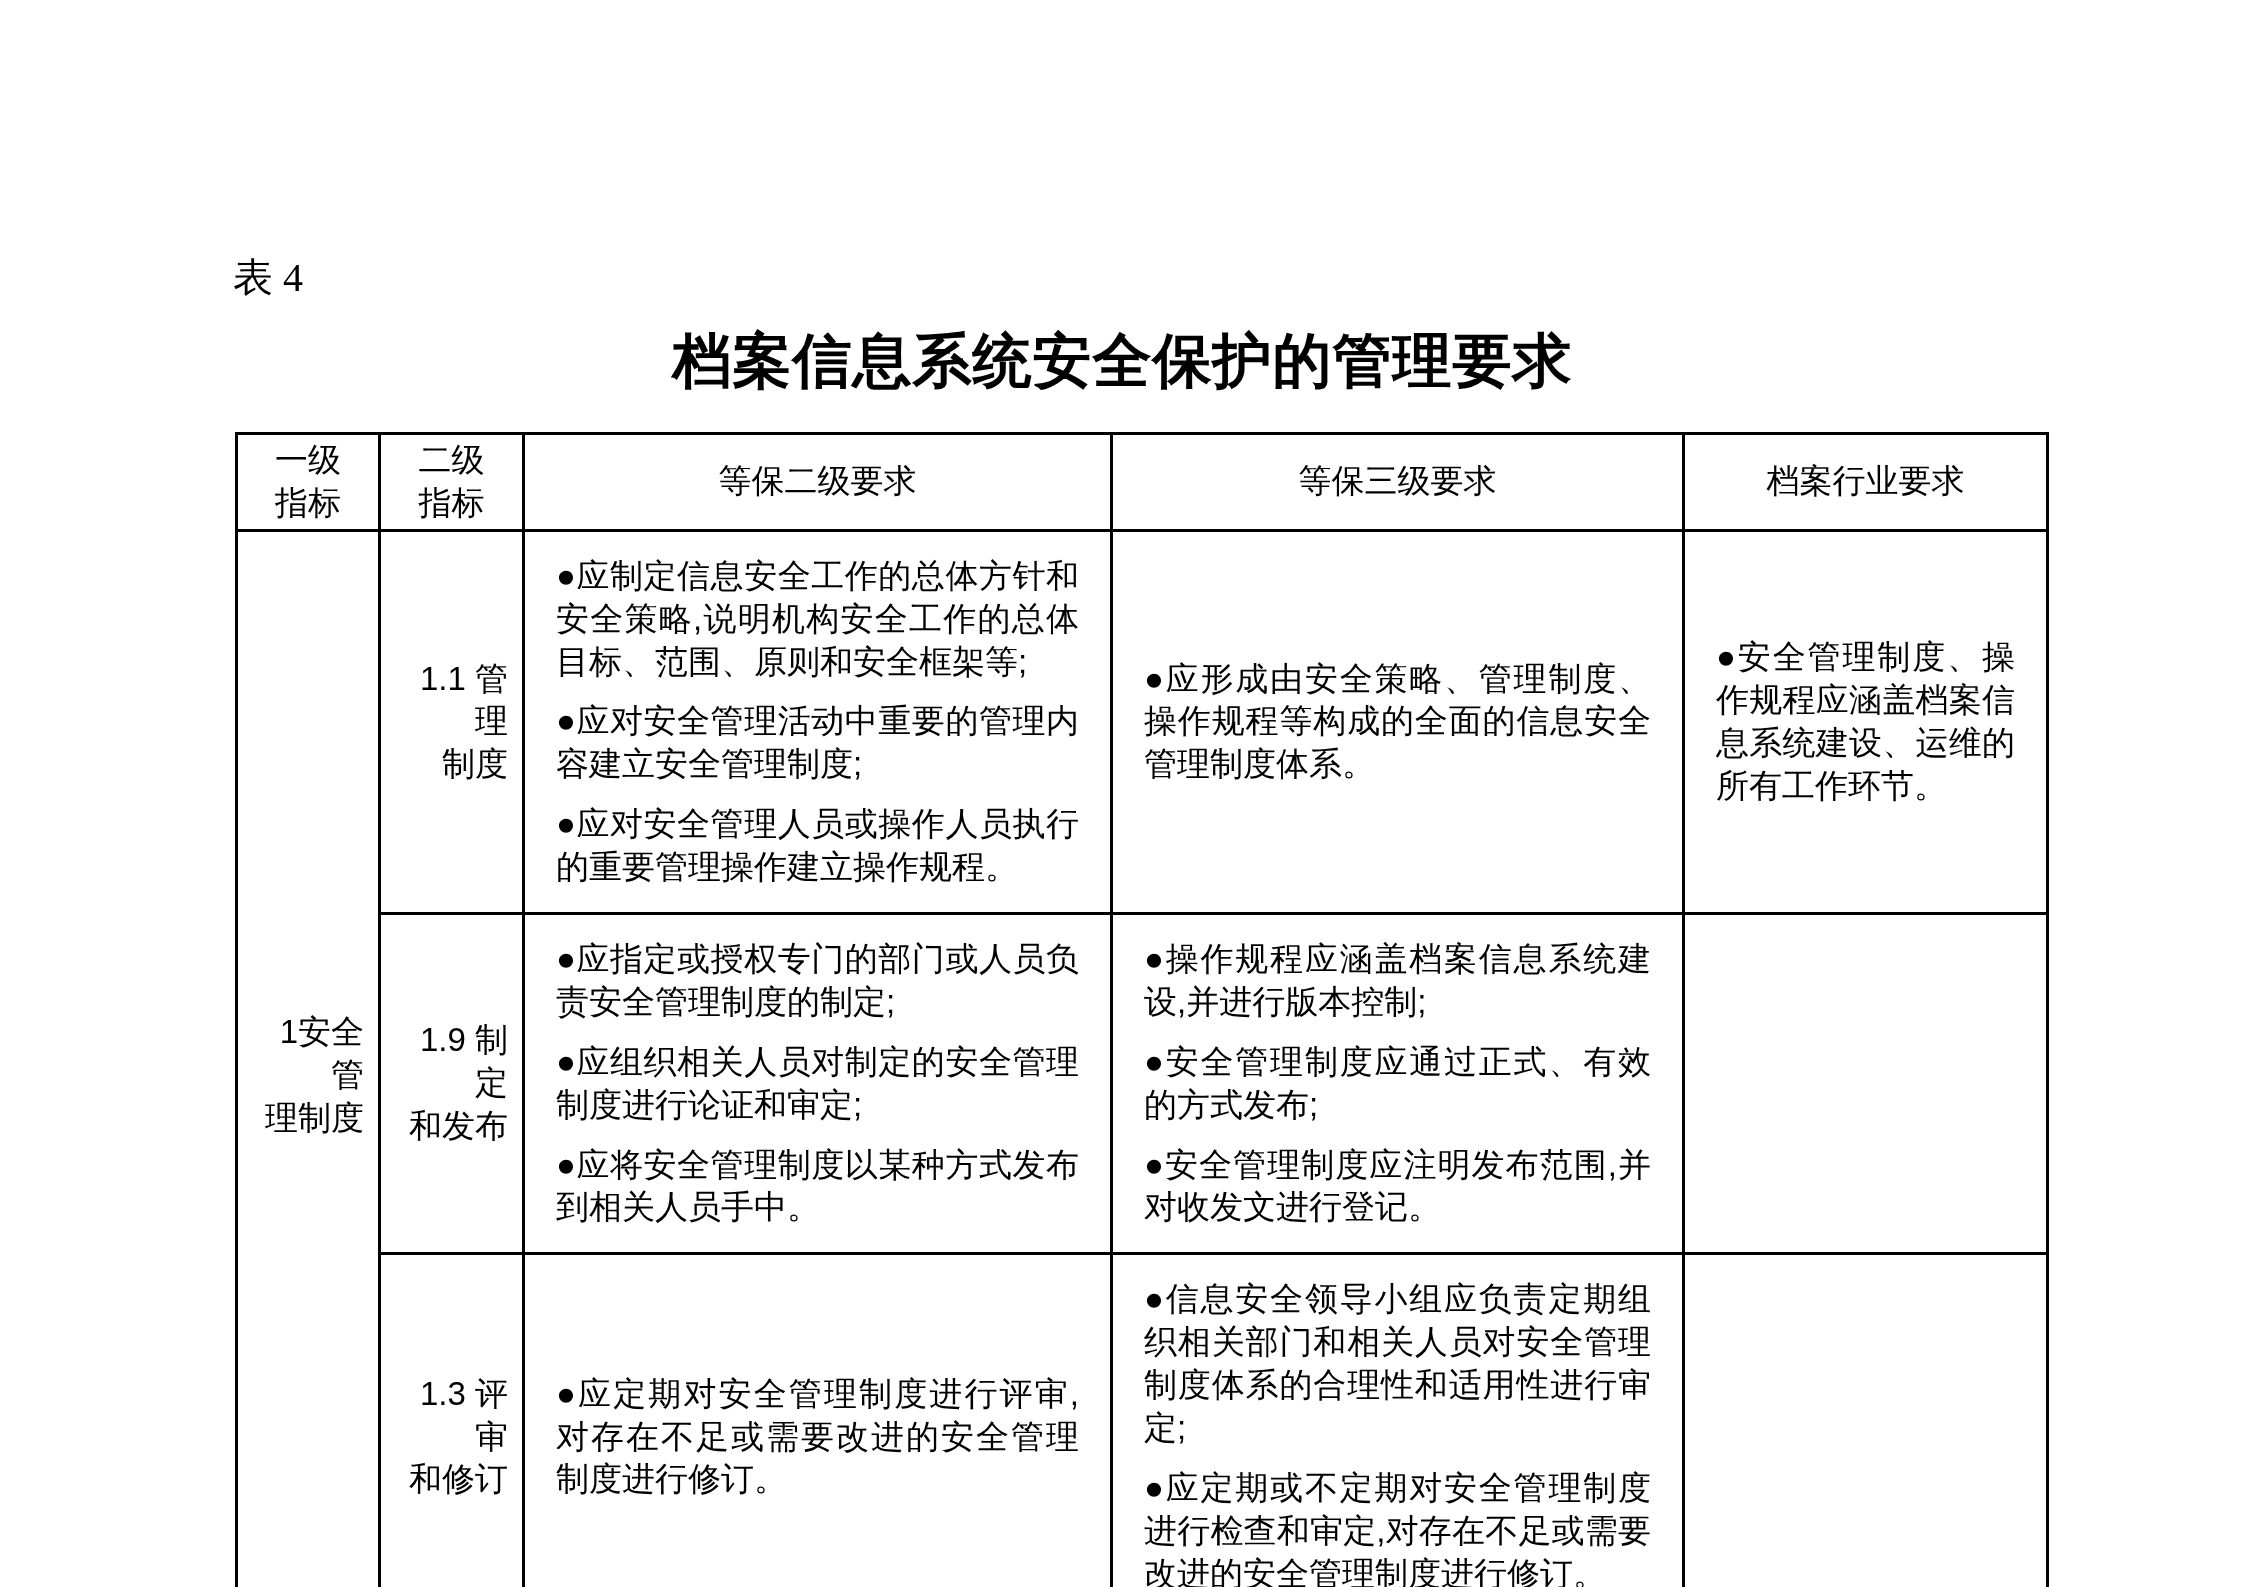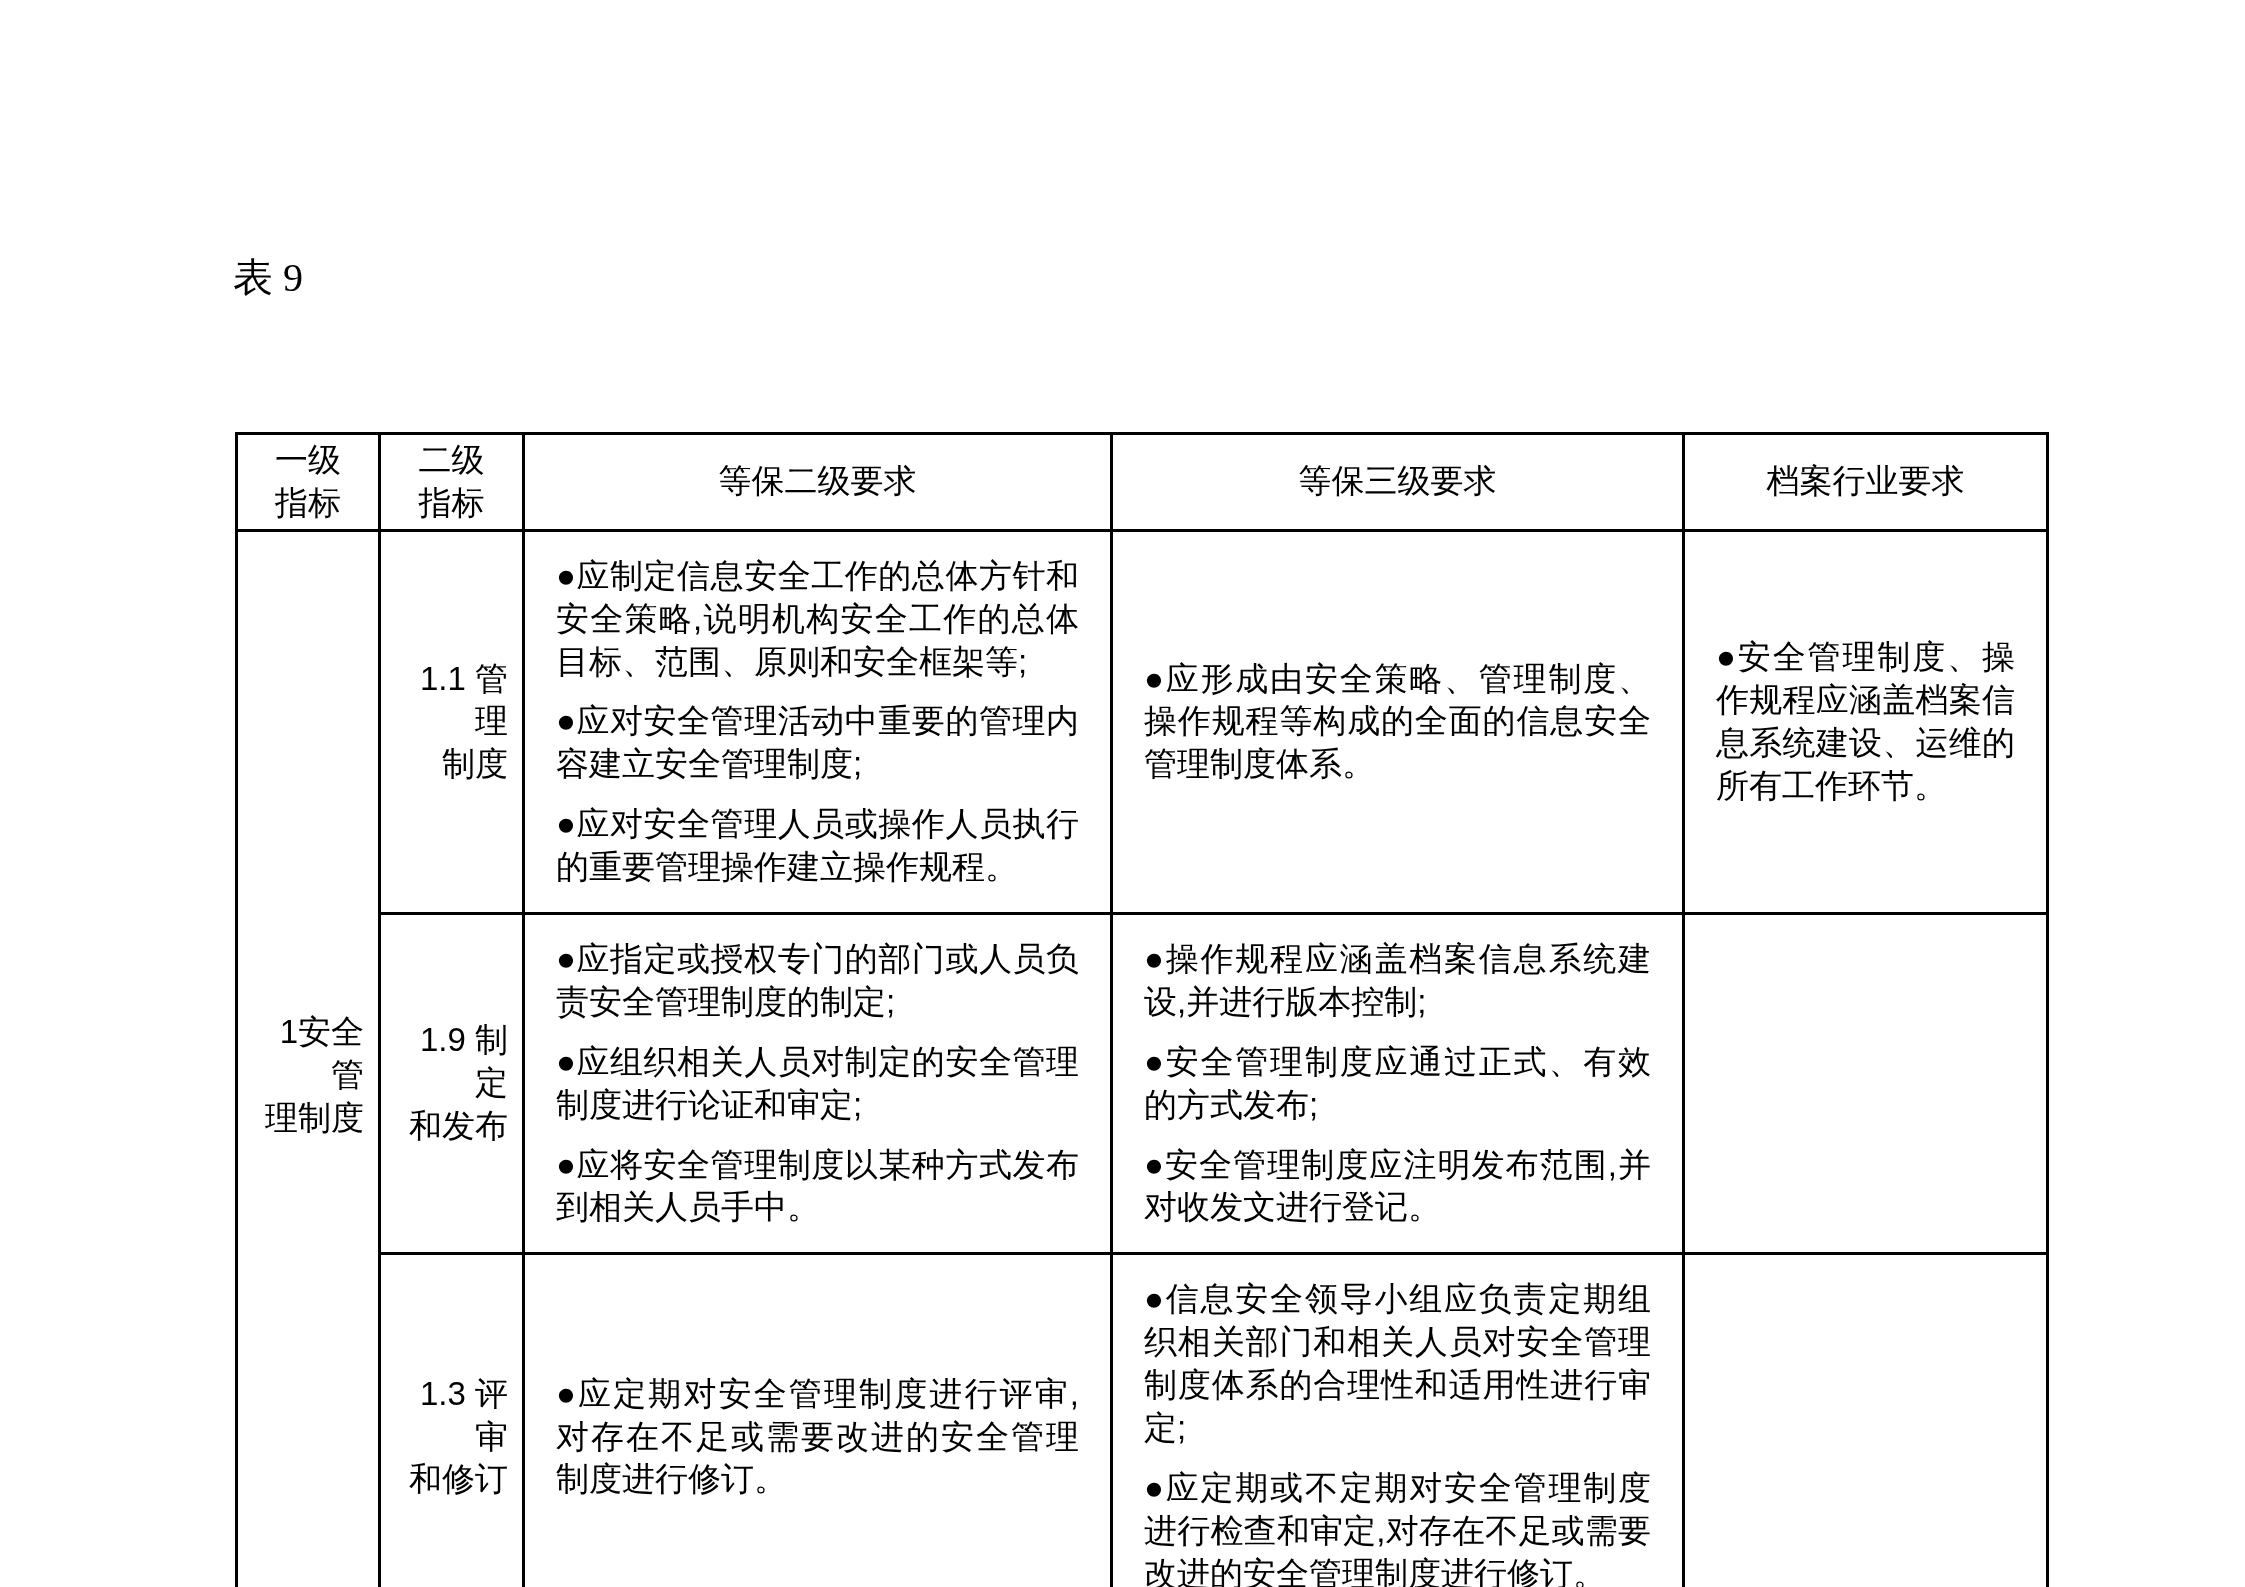--- a/index.html
+++ b/index.html
@@ -68,22 +68,23 @@
     margin: 17px;
     padding: 0;
     text-align: justify;
   }
 </style>
 </head>
 <body>
 
 <div class="page">
 
-  <div class="table-label">表 9</div>
+  <div class="table-label">表 4</div>
 
+  <h1 class="doc-title">档案信息系统安全保护的管理要求</h1>
 
   <table class="req-table">
     <colgroup>
       <col style="width:143px">
       <col style="width:144px">
       <col style="width:588px">
       <col style="width:572px">
       <col style="width:364px">
     </colgroup>
 

